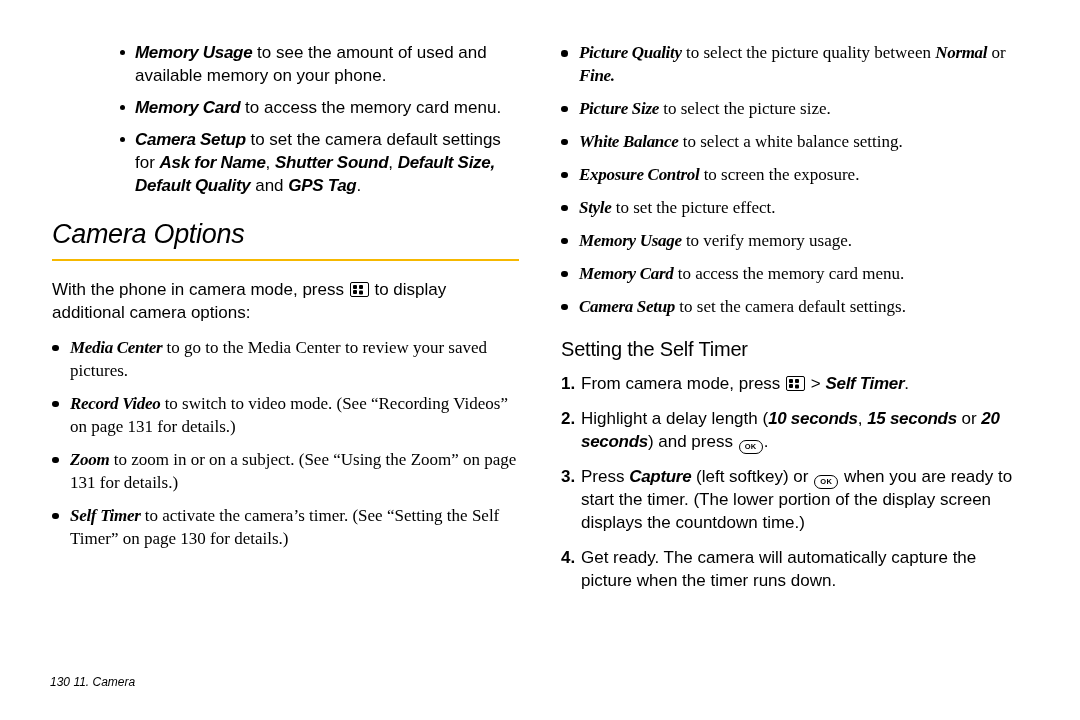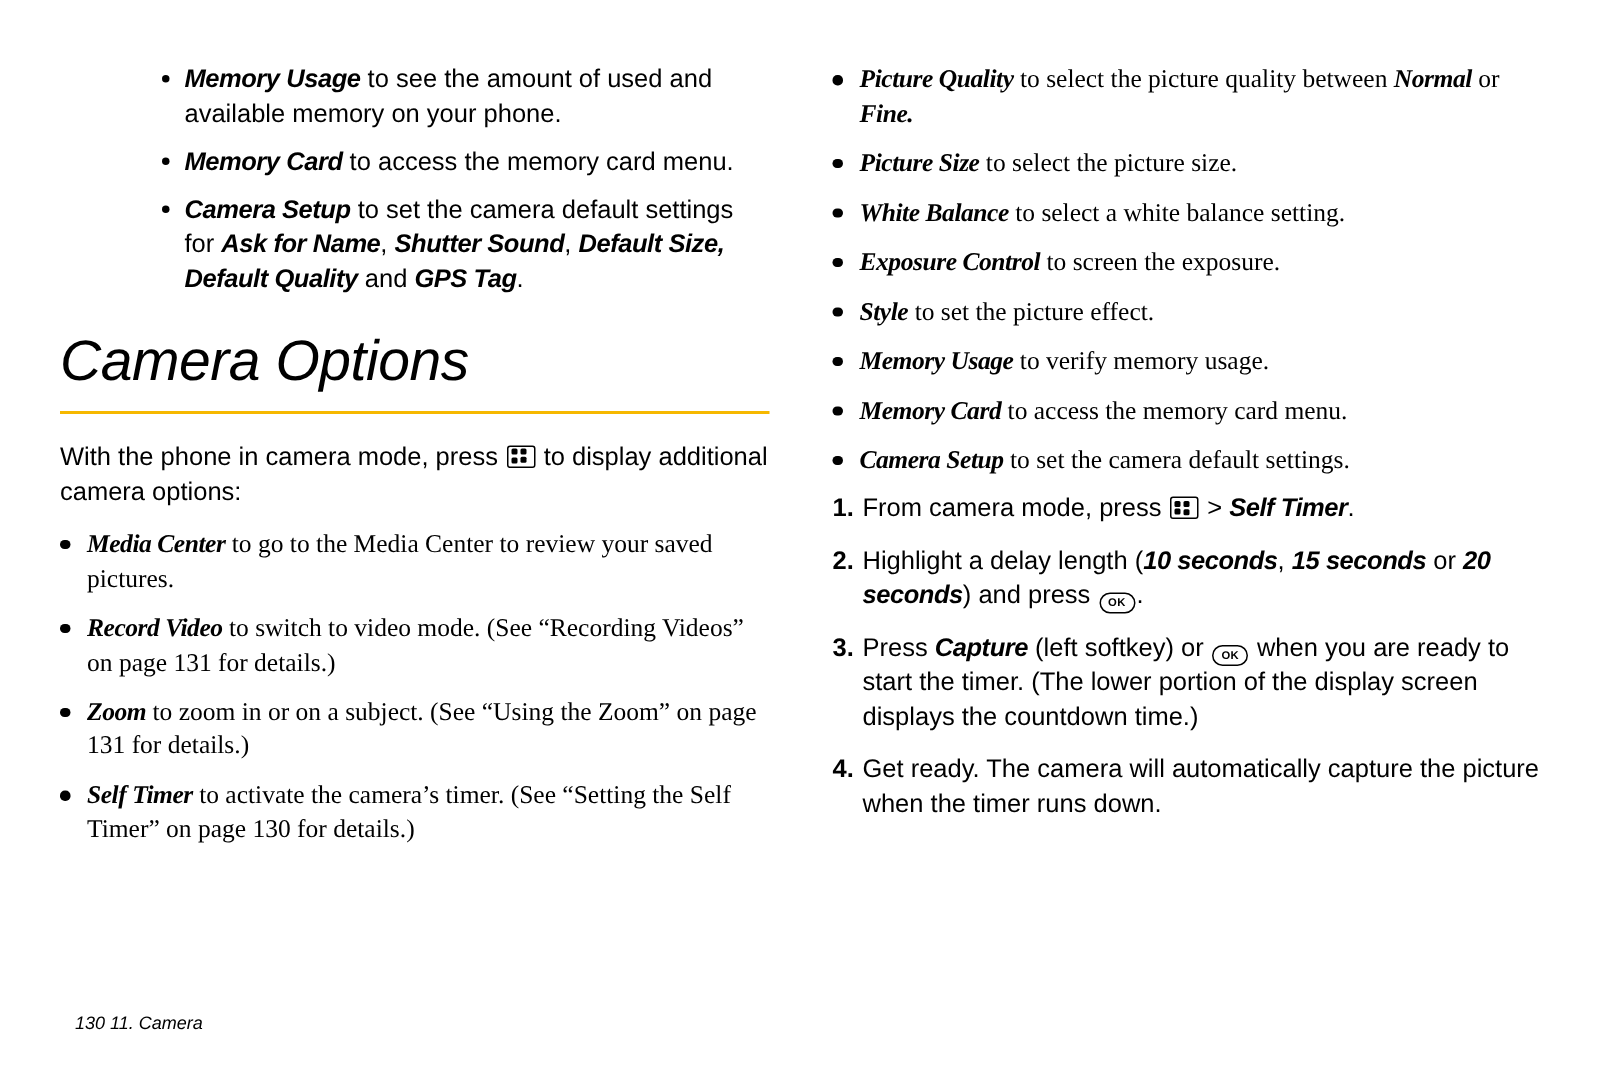--- a/index.html
+++ b/index.html
@@ -10,21 +10,21 @@
     font-family: Arial, Helvetica, sans-serif;
     background: #fff;
     color: #000;
     font-size: 17px;
     line-height: 1.35;
     position: relative;
     box-sizing: border-box;
   }
   .page {
     display: flex;
-    padding: 42px 52px 0 40px;
+    padding: 42px 52px 0 52px;
     gap: 42px;
   }
   .col {
     flex: 1;
     min-width: 0;
   }
   .top-bullets {
     margin-left: 68px;
   }
   ul.dot, ul.sub {
@@ -78,21 +78,21 @@
   ol.steps > li::before {
     content: counter(step) ".";
     position: absolute;
     left: 0;
     top: 0;
     font-weight: bold;
   }
   h1.section {
     font-style: italic;
     font-weight: normal;
-    font-size: 38px;
+    font-size: 27px;
     margin: 18px 0 8px 0;
     padding-bottom: 7px;
     border-bottom: 2px solid #f6b800;
     letter-spacing: -0.3px;
   }
   h2.sub {
     font-size: 20px;
     font-weight: normal;
     margin: 18px 0 10px 0;
     letter-spacing: -0.2px;
@@ -196,20 +196,21 @@
       </li>
       <li><span class="bi">Picture Size</span><span> to select the picture size.</span></li>
       <li><span class="bi">White Balance</span><span> to select a white balance setting.</span></li>
       <li><span class="bi">Exposure Control</span><span> to screen the exposure.</span></li>
       <li><span class="bi">Style</span><span> to set the picture effect.</span></li>
       <li><span class="bi">Memory Usage</span><span> to verify memory usage.</span></li>
       <li><span class="bi">Memory Card</span><span> to access the memory card menu.</span></li>
       <li><span class="bi">Camera Setup</span><span> to set the camera default settings.</span></li>
     </ul>
 
+    <h2 class="sub">Setting the Self Timer</h2>
 
     <ol class="steps">
       <li>
         <span>From camera mode, press </span><span class="icon-menu"><span></span></span><span> &gt; </span><span class="bi">Self Timer</span><span>.</span>
       </li>
       <li>
         <span>Highlight a delay length (</span><span class="bi">10 seconds</span><span>, </span><span class="bi">15 seconds</span><span> or </span><span class="bi">20 seconds</span><span>) and press </span><span class="icon-ok">OK</span><span>.</span>
       </li>
       <li>
         <span>Press </span><span class="bi">Capture</span><span> (left softkey) or </span><span class="icon-ok">OK</span><span> when you are ready to start the timer. (The lower portion of the display screen displays the countdown time.)</span>

